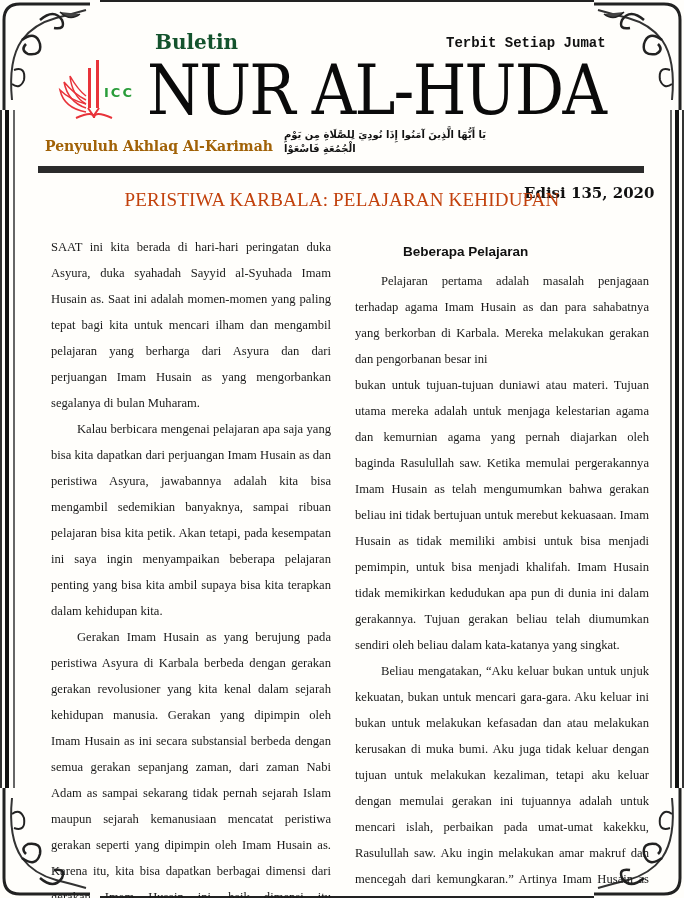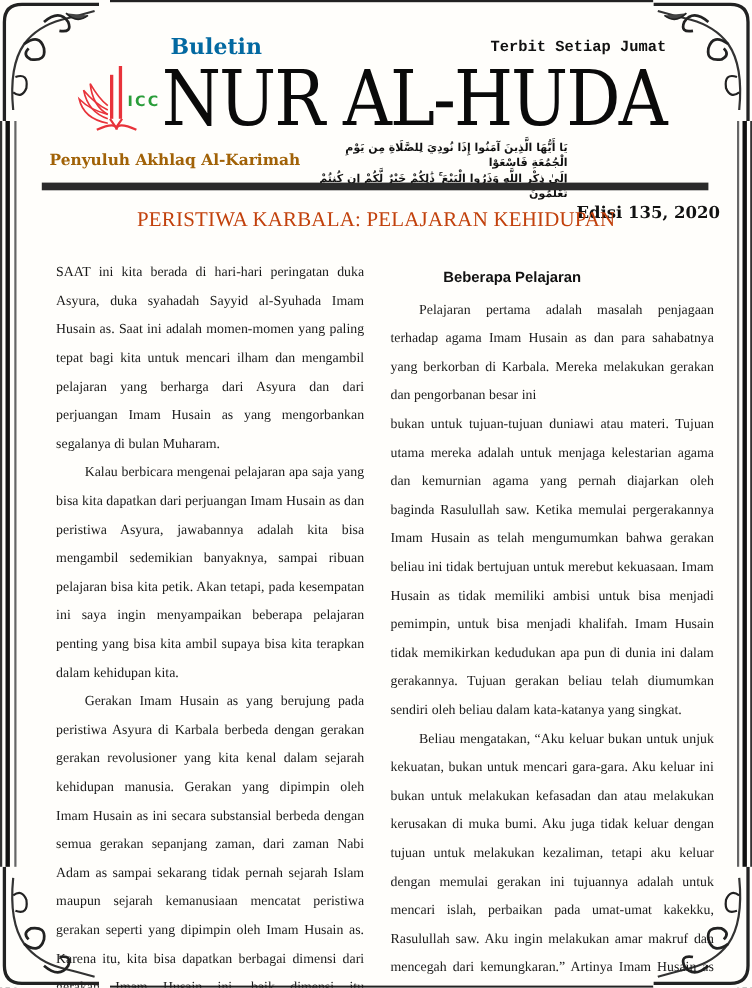--- a/index.html
+++ b/index.html
@@ -37,29 +37,29 @@
     .ornament svg { width: 100%; height: 100%; }
     .orn-tl { top: 0; left: 0; }
     .orn-tr { top: 0; right: 0; }
     .orn-bl { bottom: 0; left: 0; }
     .orn-br { bottom: 0; right: 0; }
 
     
     .kicker {
       position: absolute; top: 30px; left: 155px;
       font-family: "DejaVu Serif", serif; font-weight: bold;
-      font-size: 20px; color: #0369a1; text-align: right;
+      font-size: 20px; color: #14532d; text-align: right;
     }
     .frequency {
       position: absolute; top: 35px; left: 446px;
       font-family: Liberation Mono, monospace; font-weight: bold;
       font-size: 14px; color: #111;
     }
     .logo {
-      position: absolute; top: 60px; left: 68px; width: 92px; height: 60px;
+      position: absolute; top: 60px; left: 56px; width: 92px; height: 60px;
     }
     .logo svg { width: 100%; height: 100%; }
     .logo-text {
       position: absolute; left: 48px; top: 25px;
       font-family: "DejaVu Sans", sans-serif; font-weight: bold;
       font-size: 13px; letter-spacing: 2px; color: #2a9d3a;
     }
     .title {
       position: absolute; top: 50px; left: 147px;
       font-family: "DejaVu Serif", serif;
@@ -68,21 +68,21 @@
       transform: scaleX(0.88); transform-origin: left top;
       white-space: nowrap;
     }
     .tagline {
       position: absolute; top: 138px; left: 45px;
       font-family: "DejaVu Serif", serif; font-weight: bold;
       font-size: 14px; color: #a16207;
     }
     .arabic {
       position: absolute; top: 128px; left: 284px; width: 232px;
-      direction: rtl; text-align: right;
+      direction: rtl; text-align: left;
       font-family: "DejaVu Sans", sans-serif; font-weight: bold;
       font-size: 10px; line-height: 14px; color: #111;
     }
     .edition {
       position: absolute; top: 136px; left: 524px;
       font-family: "DejaVu Serif", serif; font-weight: bold;
       font-size: 15px; color: #111; margin-top: 48px;
     }
     .rule {
       position: absolute; top: 166px; left: 38px; right: 40px; height: 7px;
@@ -185,21 +185,20 @@
     <path d="M20 58 Q38 50 38 58 Q38 50 56 58" fill="none" stroke="#e8333a" stroke-width="2"></path>
   </svg>
   <span class="logo-text">ICC</span>
 </div>
 
 <div class="title">NUR AL-HUDA</div>
 
 <div class="tagline">Penyuluh Akhlaq Al-Karimah</div>
 <div class="arabic">
   <div>يَا أَيُّهَا الَّذِينَ آمَنُوا إِذَا نُودِيَ لِلصَّلَاةِ مِن يَوْمِ الْجُمُعَةِ فَاسْعَوْا</div>
-  <div>إِلَىٰ ذِكْرِ اللَّهِ وَذَرُوا الْبَيْعَ ۚ ذَٰلِكُمْ خَيْرٌ لَّكُمْ إِن كُنتُمْ تَعْلَمُونَ</div>
 </div>
 <div class="edition">Edisi 135, 2020</div>
 
 <div class="rule"></div>
 
 <div class="headline">PERISTIWA KARBALA: PELAJARAN KEHIDUPAN</div>
 
 <div class="col col-left">
   <p>SAAT ini kita berada di hari-hari peringatan duka Asyura, duka syahadah Sayyid al-Syuhada Imam Husain as. Saat ini adalah momen-momen yang paling tepat bagi kita untuk mencari ilham dan mengambil pelajaran yang berharga dari Asyura dan dari perjuangan Imam Husain as yang mengorbankan segalanya di bulan Muharam.</p>
   <p class="indent">Kalau berbicara mengenai pelajaran apa saja yang bisa kita dapatkan dari perjuangan Imam Husain as dan peristiwa Asyura, jawabannya adalah kita bisa mengambil sedemikian banyaknya, sampai ribuan pelajaran bisa kita petik. Akan tetapi, pada kesempatan ini saya ingin menyampaikan beberapa pelajaran penting yang bisa kita ambil supaya bisa kita terapkan dalam kehidupan kita.</p>

